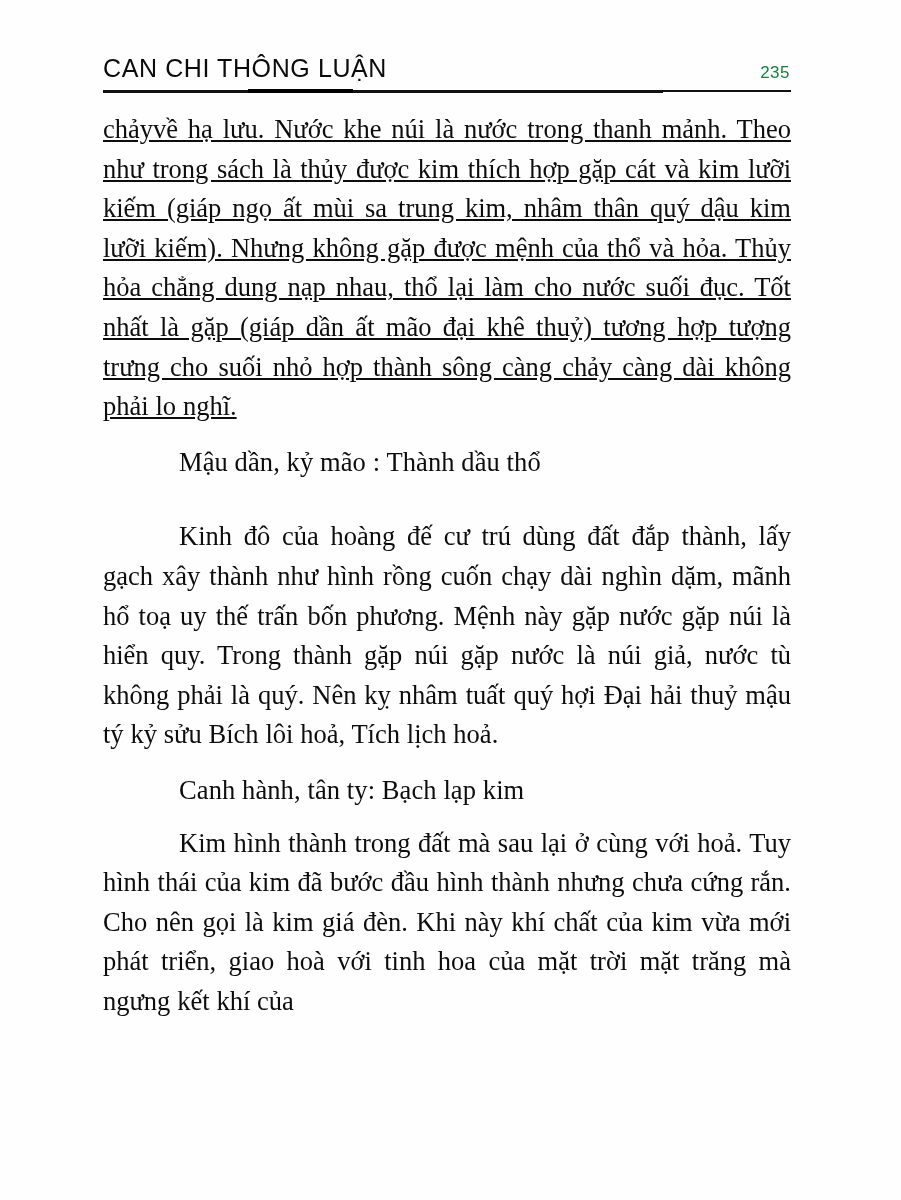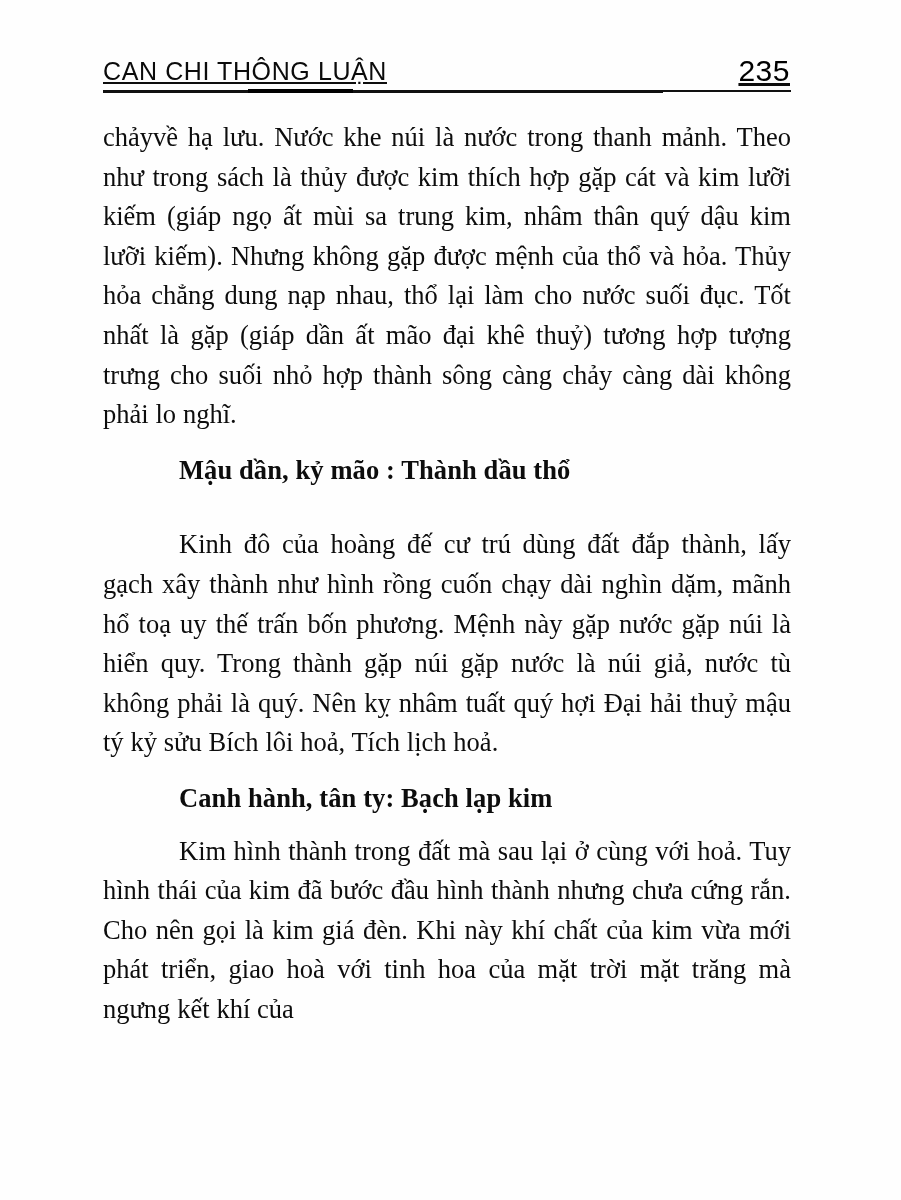--- a/index.html
+++ b/index.html
@@ -19,40 +19,39 @@
     -webkit-font-smoothing: none;
   }
 
   
   .header {
     position: absolute;
     left: 103px;
     top: 56px;
     width: 687px;
     display: flex;
-    align-items: center;
+    align-items: flex-end;
     justify-content: space-between;
-    text-decoration: underline;
   }
 
   .header-title {
     font-family: "Liberation Sans", "DejaVu Sans", sans-serif;
     font-size: 25px;
     letter-spacing: 0.6px;
     line-height: 1;
     color: #0b0b0b;
     white-space: nowrap;
   }
 
   .header-pageno {
     font-family: "Liberation Sans", "DejaVu Sans", sans-serif;
-    font-size: 30px;
+    font-size: 17px;
     letter-spacing: 0.5px;
     line-height: 1;
-    color: #000000;
+    color: #15803d;
   }
 
   .header-rule {
     position: absolute;
     left: 103px;
     top: 90px;
     width: 688px;
     height: 3px;
     background: #111111;
   }
@@ -91,29 +90,30 @@
     text-align: justify;
     text-justify: inter-word;
     word-spacing: 0.2px;
   }
 
   p.para.indent {
     text-indent: 76px;
   }
 
   p.para.tight-top {
-    margin-top: 8px;
+    margin-top: 0;
+    text-decoration: underline;
   }
 
   h2.section {
     margin: 0;
     padding-left: 76px;
     font-size: 26.5px;
     line-height: 39.6px;
-    font-weight: bold;
+    font-weight: normal;
     letter-spacing: 0.1px;
     white-space: nowrap;
   }
 
   
   .gap-heading-before { height: 16px; }
   .gap-heading-after  { height: 13px; }
   .gap-para           { height: 22px; }
 
   

